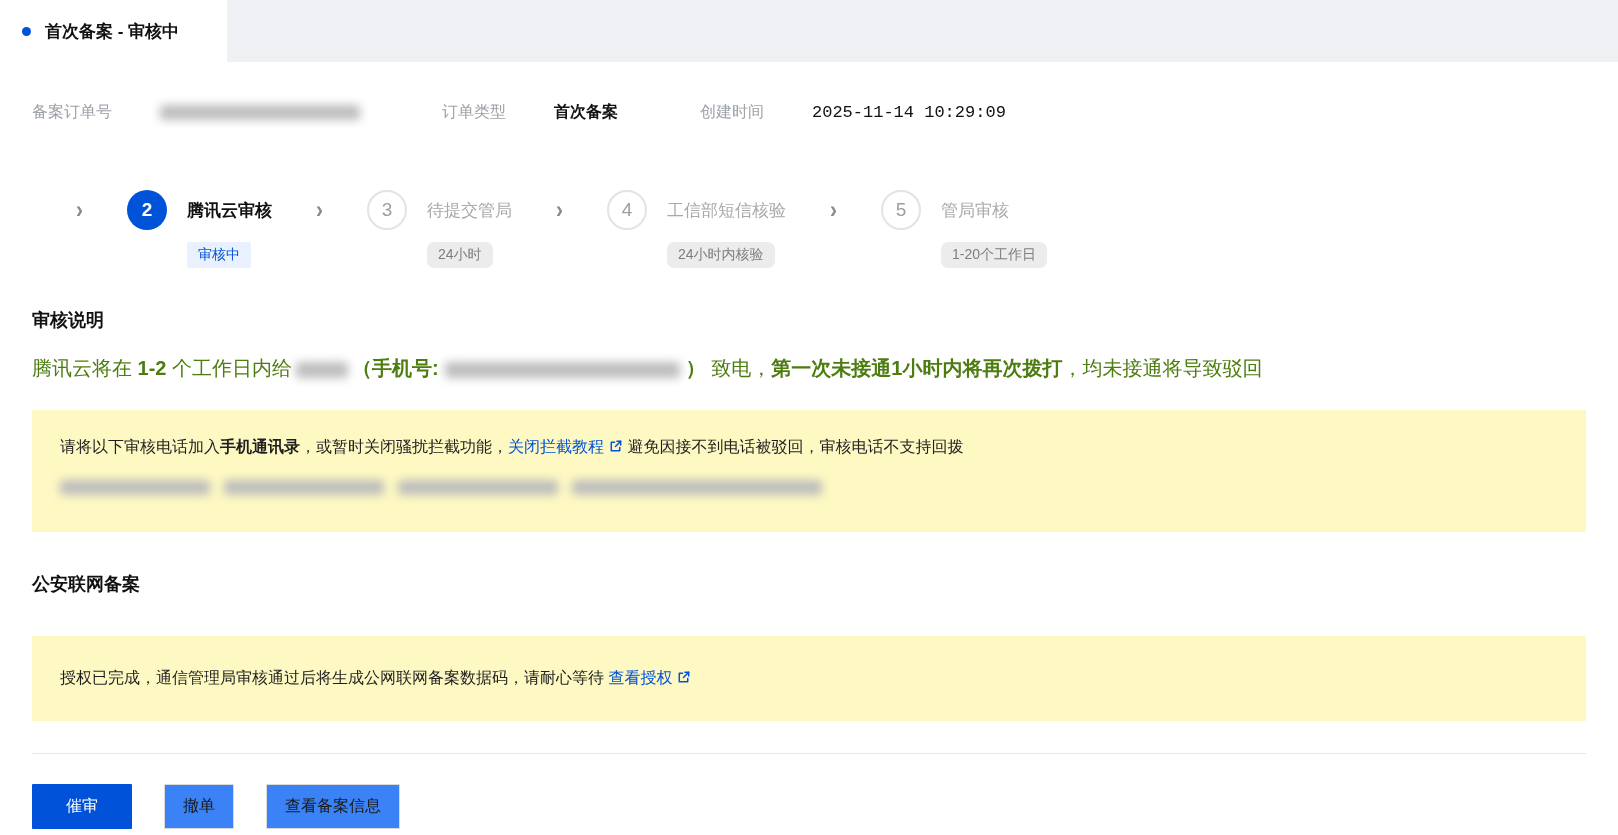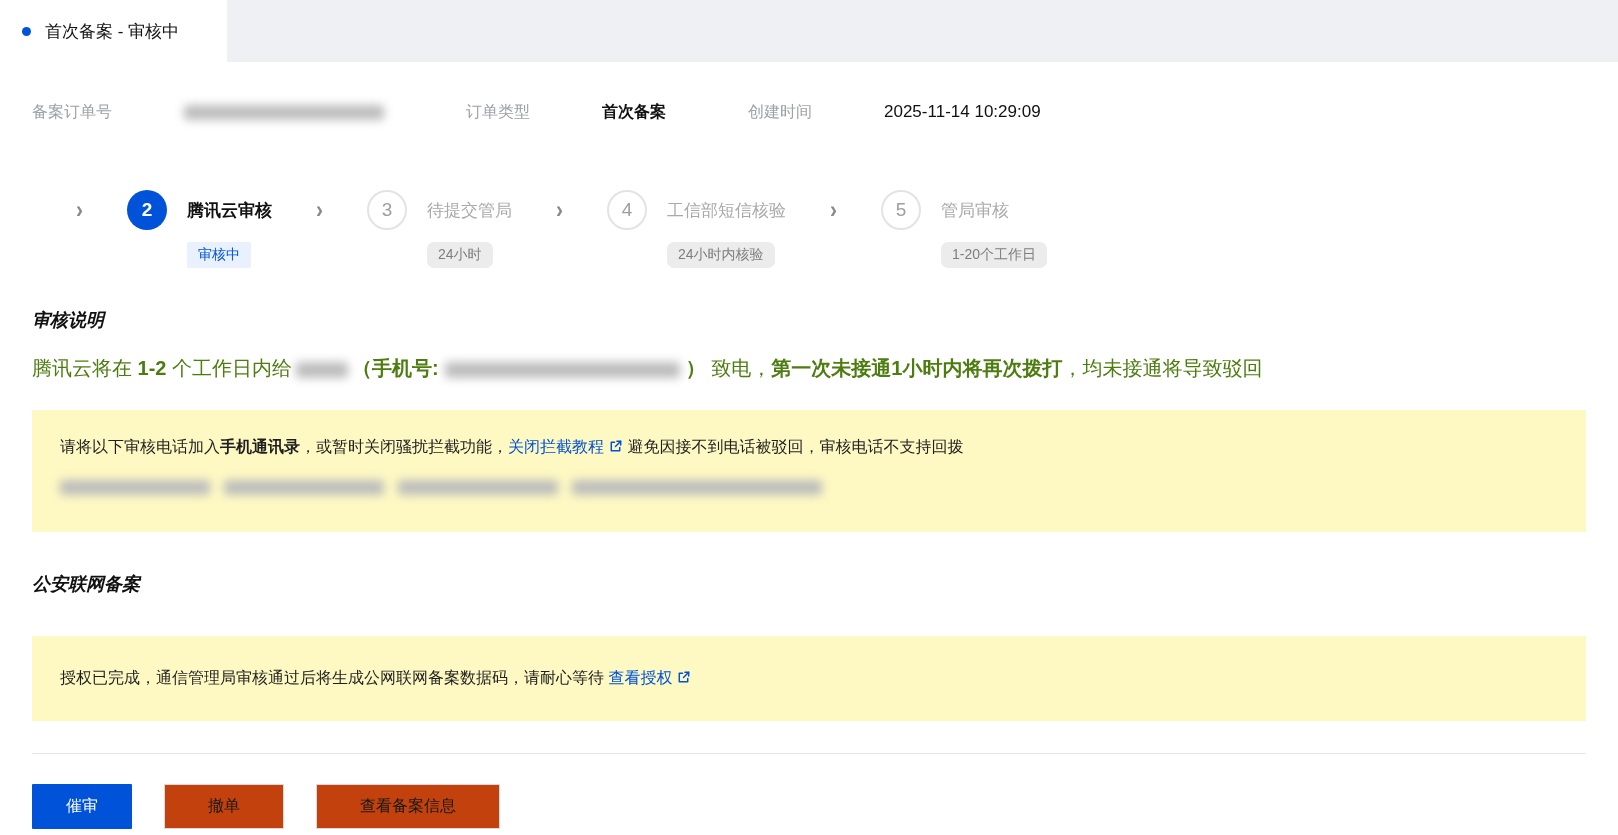--- a/index.html
+++ b/index.html
@@ -5,65 +5,65 @@
   html,body{margin:0;padding:0;}
   body{
     width:1618px;height:835px;background:#ffffff;
     font-family:"Liberation Sans","DejaVu Sans",sans-serif;
     color:#181818;overflow:hidden;
   }
   
   .topbar{height:62px;background:#eef0f4;display:flex;align-items:stretch;}
   .tab{width:227px;background:#ffffff;display:flex;align-items:center;padding-left:22px;box-sizing:border-box;cursor:pointer;}
   .tab .dot{width:9px;height:9px;border-radius:50%;background:#0052d9;margin-right:14px;flex:0 0 auto;}
-  .tab .tab-label{font-size:17px;font-weight:400;color:#111;white-space:nowrap;}
+  .tab .tab-label{font-size:17px;font-weight:700;color:#111;white-space:nowrap;}
 
   .content{padding:0 32px;}
 
   
   .order-row{display:flex;align-items:center;padding-top:30px;height:40px;font-size:16px;}
   .o-label{color:#9ca1a8;}
   .o-value{color:#111;}
   .o-strong{font-weight:600;}
-  .gap-sm{margin-left:72px;}
+  .gap-sm{margin-left:48px;font-family:Liberation Mono, monospace;}
   .gap-lg{margin-left:82px;}
   .blur{display:inline-block;background:#bdbdbd;border-radius:3px;filter:blur(5px);vertical-align:middle;}
 
   
   .steps{display:flex;align-items:flex-start;margin-top:56px;}
   .step{display:flex;flex-direction:column;}
   .step-top{display:flex;align-items:center;height:44px;}
   .circle{width:40px;height:40px;border-radius:50%;box-sizing:border-box;display:flex;align-items:center;justify-content:center;flex:0 0 auto;}
   .circle.done,.circle.active{background:#0052d9;}
   .circle.pending{background:#fff;border:2px solid #e3e3e3;}
   .circle .num{font-size:19px;font-weight:700;color:#fff;}
   .circle.pending .num{color:#9e9e9e;font-weight:500;}
   .step-label{margin-left:20px;font-size:17px;font-weight:700;color:#111;white-space:nowrap;}
   .step.pending .step-label{color:#a9a9a9;font-weight:500;}
   .badge{margin-left:60px;margin-top:10px;align-self:flex-start;font-size:14px;padding:4px 11px;border-radius:2px;white-space:nowrap;}
   .badge.blue{background:#e8f1fd;color:#0052d9;}
   .badge.gray{background:#ececec;color:#7e7e7e;border-radius:7px;}
   .chevron{height:44px;display:flex;align-items:center;margin:0 44px;color:#8a8a8a;font-size:21px;font-weight:700;transform:scaleY(1.15);}
 
   
-  .section-title{font-size:18px;font-weight:700;color:#111;margin-top:40px;font-style:italic;}
+  .section-title{font-size:18px;font-weight:700;color:#111;margin-top:40px;}
   .review-line{margin-top:24px;font-size:20px;color:#4d7c0f;line-height:24px;}
   .review-line b{font-weight:700;}
   .graybox{background:#fef9c3;margin-top:30px;padding:18px 28px 26px;font-size:16px;color:#1f1f1f;line-height:38px;}
   .graybox.single{margin-top:40px;padding:31px 28px;line-height:21px;}
   .link{color:#0052d9;text-decoration:none;cursor:pointer;}
   .ext-icon{display:inline-block;vertical-align:-2px;margin-left:4px;cursor:pointer;}
 
   .divider{height:1px;background:#e7e7e7;margin-top:32px;}
 
   
   .btn-row{display:flex;margin-top:30px;gap:32px;}
   .btn{height:45px;box-sizing:border-box;display:flex;align-items:center;justify-content:center;font-size:16px;cursor:pointer;border-radius:1px;white-space:nowrap;}
   .btn.primary{width:100px;background:#0052d9;color:#ffffff;border:none;}
-  .btn.secondary{background:#c2410c;border:1px solid #dadada;color:#1a1a1a;padding:0 43px;font-family:Liberation Mono, monospace;}
+  .btn.secondary{background:#3b82f6;border:1px solid #dadada;color:#1a1a1a;padding:0 18px;font-family:Liberation Mono, monospace;}
 </style>
 </head>
 <body>
 
 <div class="topbar">
   <div class="tab">
     <span class="dot"></span>
     <span class="tab-label">首次备案 - 审核中</span>
   </div>
 </div>

